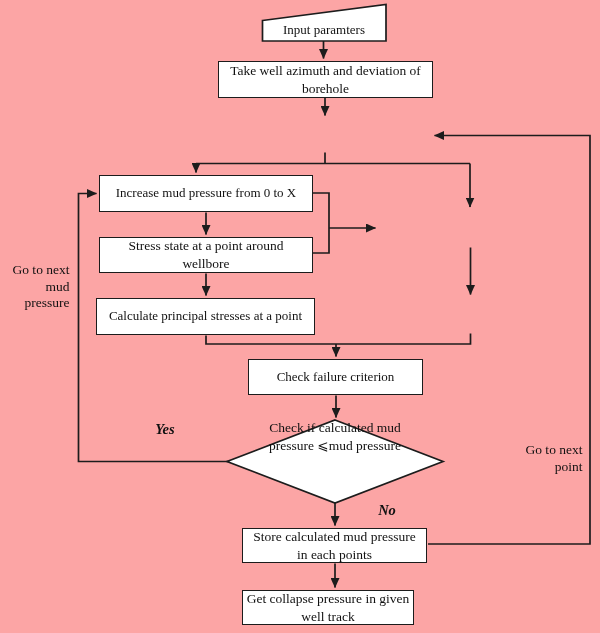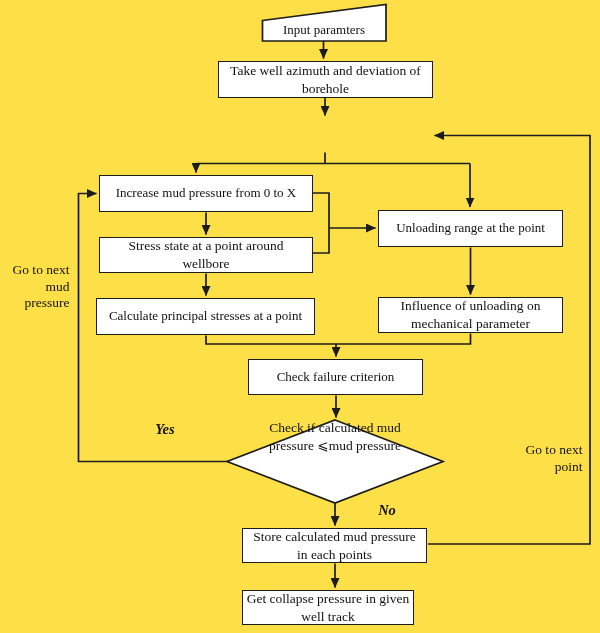--- a/index.html
+++ b/index.html
@@ -1,17 +1,17 @@
 <!DOCTYPE html>
 <html><head>
 <meta charset="utf-8">
 <style>
   html,body{margin:0;padding:0;background:#ffffff;}
   .stage{
-    position:relative;width:600px;height:633px;background:#fde047;overflow:hidden;
+    position:relative;width:600px;height:633px;background:#fca5a5;overflow:hidden;
     font-family:"Liberation Serif","DejaVu Serif",serif;color:#111;
   }
   .stage svg{position:absolute;left:0;top:0;}
   .node{
     position:absolute;box-sizing:border-box;
     display:flex;align-items:center;justify-content:center;
     text-align:center;font-size:13.5px;line-height:1.3;
     border:1.6px solid #1c1c1c;background:#ffffff;
   }
   .plain{border:none;background:transparent;}
@@ -71,26 +71,23 @@
 
   <div class="node pre" style="left:218px;top:61px;width:215px;height:37px">Take well azimuth and deviation of
 borehole</div>
 
 
   <div class="node nw" style="left:99px;top:175px;width:214px;height:37px">Increase mud pressure from 0 to X</div>
 
   <div class="node pre" style="left:99px;top:237px;width:214px;height:36px">Stress state at a point around
 wellbore</div>
 
-  <div class="node nw" style="left:378px;top:210px;width:185px;height:37px">Unloading range at the point</div>
 
   <div class="node nw" style="left:96px;top:298px;width:219px;height:37px">Calculate principal stresses at a point</div>
 
-  <div class="node pre" style="left:378px;top:297px;width:185px;height:36px">Influence of unloading on
-mechanical parameter</div>
 
   <div class="node nw" style="left:248px;top:359px;width:175px;height:36px">Check failure criterion</div>
 
   <div class="node plain pre" style="left:240px;top:414px;width:190px;height:46px">Check if calculated mud
 pressure ⩽mud pressure</div>
 
   <div class="node pre" style="left:242px;top:528px;width:185px;height:35px">Store calculated mud pressure
 in each points</div>
 
   <div class="node pre" style="left:242px;top:590px;width:172px;height:35px">Get collapse pressure in given

